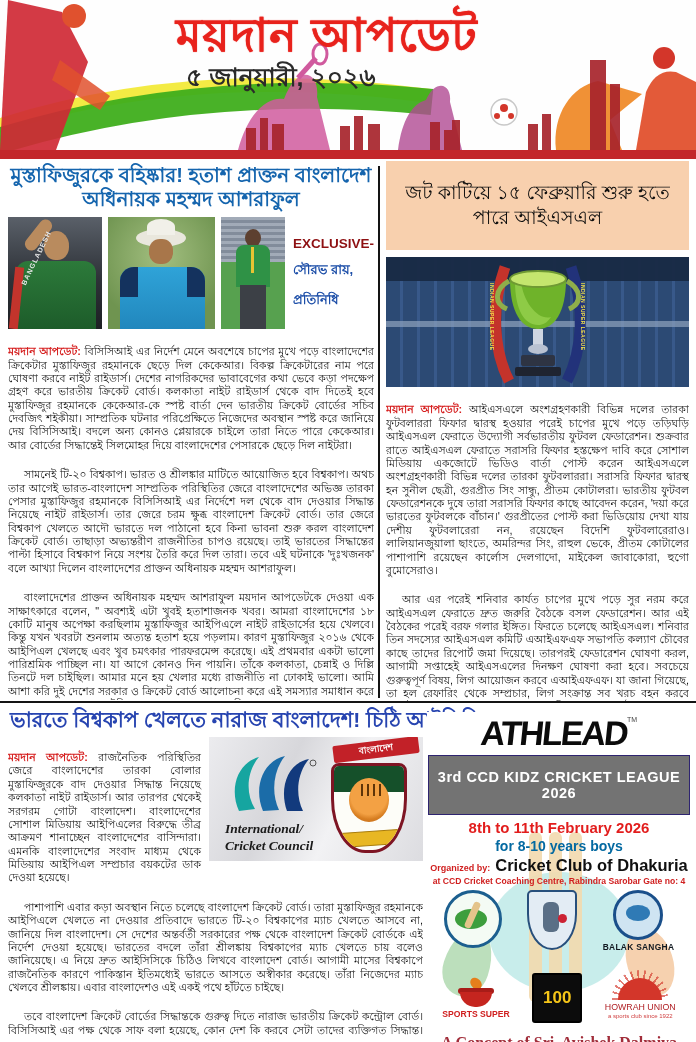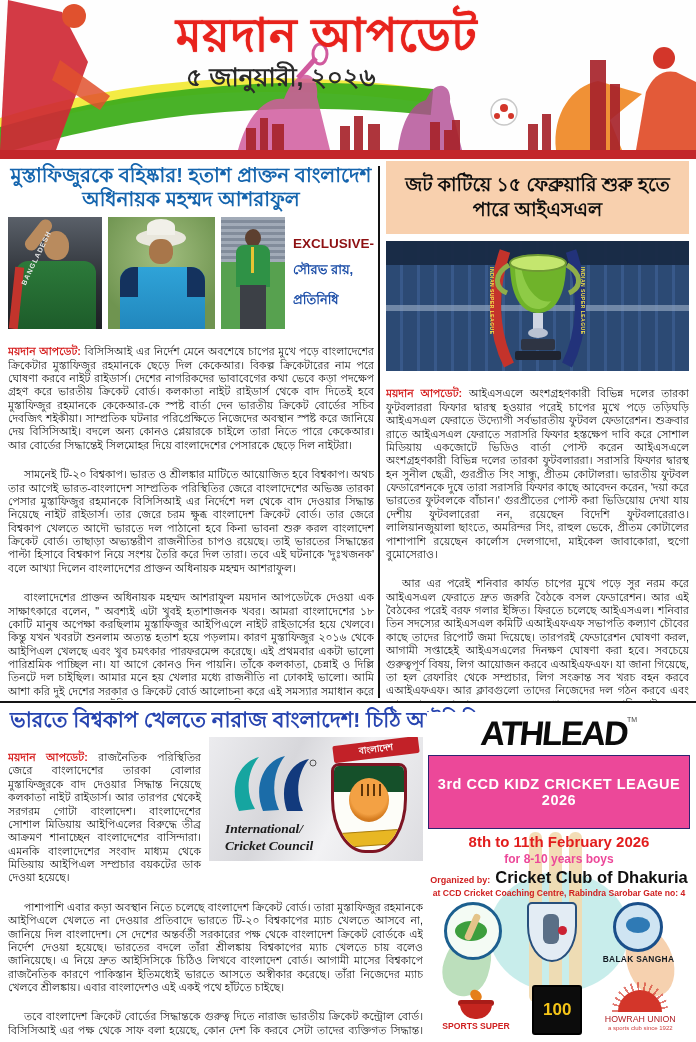--- a/index.html
+++ b/index.html
@@ -11,22 +11,22 @@
   .m-title{position:absolute;left:176px;top:0;font-size:46px;font-weight:bold;color:#e8221c;
            letter-spacing:1px;text-shadow:0 0 1px #e8221c;}
   .m-date{position:absolute;left:186px;top:58px;font-size:25px;font-weight:bold;color:#2b2b2b;}
   .red-bar{position:absolute;left:0;top:150px;width:696px;height:9px;background:#c3272b;}
   
   .v-div{position:absolute;left:378px;top:166px;width:2px;height:532px;background:#141414;}
   .h-div{position:absolute;left:0;top:701px;width:696px;height:2px;background:#141414;}
   .col-left{position:absolute;left:8px;top:162px;width:366px;height:538px;overflow:hidden;}
   .col-right{position:absolute;left:386px;top:158px;width:303px;height:545px;overflow:hidden;}
   .head-left{color:#1565ae;font-size:20px;font-weight:bold;text-align:center;line-height:1.18;margin:2px 0 6px;}
-  .head-right{background:#f8d0ae;color:#0d0d0d;font-size:19px;font-weight:bold;text-align:center;
-              line-height:1.3;padding:12px 4px;margin:3px 0 7px;}
+  .head-right{background:#f8d0ae;color:#0d0d0d;font-size:19px;font-weight:normal;text-align:center;
+              line-height:1.3;padding:20px 4px;margin:3px 0 7px;}
   .body-txt{font-size:10.8px;line-height:1.24;text-align:justify;color:#151515;}
   .body-txt p{margin:16px 0 2px;}
   .body-txt p.ind{text-indent:16px;}
   .dateline{color:#d61f1f;font-weight:bold;}
   
   .photo-row{display:flex;gap:6px;height:112px;margin-bottom:8px;}
   .photo{position:relative;overflow:hidden;background:#777;}
   .p1{width:95px;background:linear-gradient(180deg,#5a6069,#2e3238 55%,#1d2024);}
   .p1 .arm{position:absolute;left:24px;top:0px;width:13px;height:36px;background:#b98b5e;border-radius:8px;transform:rotate(38deg);}
   .p1 .head{position:absolute;left:36px;top:14px;width:25px;height:29px;border-radius:50% 50% 45% 45%;background:#b98b5e;}
@@ -84,24 +84,24 @@
   .ad-bg .blob{position:absolute;left:62px;top:160px;width:140px;height:120px;background:#9adfdb;border-radius:50%;opacity:.55;}
   .ad-bg .stump{position:absolute;top:120px;width:13px;height:170px;background:#f2d9ae;border-radius:6px;opacity:.9;}
   .ad-bg .s1{left:102px;} .ad-bg .s2{left:122px;} .ad-bg .s3{left:142px;}
   .ad-bg .petal-l{position:absolute;left:18px;top:215px;width:46px;height:70px;background:#8fc98f;border-radius:50% 50% 50% 50%/60% 60% 40% 40%;opacity:.6;transform:rotate(18deg);}
   .ad-bg .petal-r{position:absolute;right:18px;top:215px;width:46px;height:70px;background:#f0b27a;border-radius:50%;opacity:.6;transform:rotate(-18deg);}
   .athlead{position:relative;margin-top:4px;line-height:1;}
   .ath-word{font-size:34px;font-weight:900;letter-spacing:-2px;color:#0b0b0b;transform:skewX(-6deg);display:inline-block;}
   .ath-tm{font-size:7px;vertical-align:top;color:#444;}
   .ath-sub{display:inline-block;background:#0b0b0b;color:#fff;font-size:9.5px;font-weight:bold;
            letter-spacing:2.5px;padding:2px 10px;border-radius:8px;margin-top:-6px;}
-  .ad-banner{position:relative;margin:5px 1px 4px;background:#ec4899;border:1px solid #2e2470;color:#fff;
-             font-size:14.5px;font-weight:bold;letter-spacing:.5px;padding:20px 1px;}
+  .ad-banner{position:relative;margin:5px 1px 4px;background:#737373;border:1px solid #2e2470;color:#fff;
+             font-size:14.5px;font-weight:bold;letter-spacing:.5px;padding:13px 1px;}
   .ad-dates{position:relative;color:#e21d1d;font-size:15px;font-weight:800;margin:2px 0;}
-  .ad-age{position:relative;color:#ec4899;font-size:12px;font-weight:bold;margin:1px 0 2px;}
+  .ad-age{position:relative;color:#0369a1;font-size:14px;font-weight:bold;margin:1px 0 2px;}
   .ad-org{position:relative;display:flex;align-items:baseline;justify-content:center;gap:5px;margin:1px 0;}
   .ad-orgby{color:#d02020;font-size:9px;font-weight:bold;}
   .ad-organizer{color:#101010;font-size:16.5px;font-weight:bold;}
   .ad-venue{position:relative;color:#d02020;font-size:8.6px;font-weight:bold;margin:1px 0 4px;}
   .logo-row1{position:relative;display:flex;justify-content:space-around;align-items:flex-start;height:76px;padding:0 4px;}
   .logo-row2{position:relative;display:flex;justify-content:space-around;align-items:center;height:64px;padding:0 4px;}
   .crest{width:52px;height:52px;border-radius:50%;border:3px solid #1c5f8f;background:#f4fbf4;position:relative;overflow:hidden;}
   .crest .land{position:absolute;left:8px;top:16px;width:32px;height:20px;background:#3d9e3d;border-radius:50%;}
   .crest .bat{position:absolute;left:22px;top:8px;width:7px;height:28px;background:#e4c48a;border-radius:4px;transform:rotate(24deg);}
   .shield2{width:46px;height:56px;border:2px solid #274f7c;background:#e3ecf4;border-radius:5px 5px 50% 50%/5px 5px 60% 60%;position:relative;overflow:hidden;}

